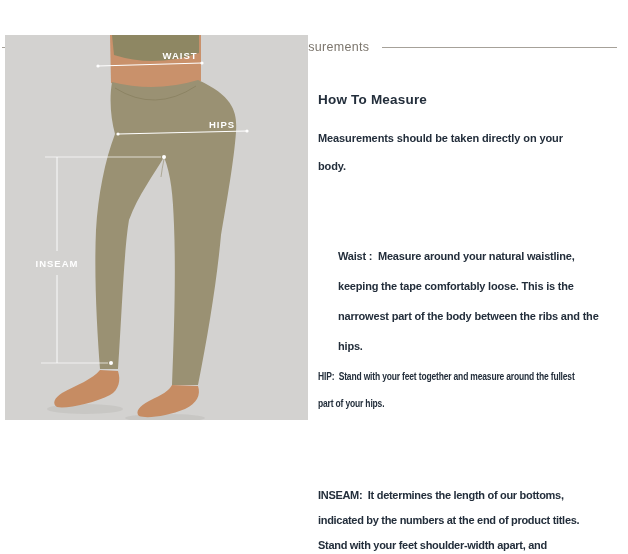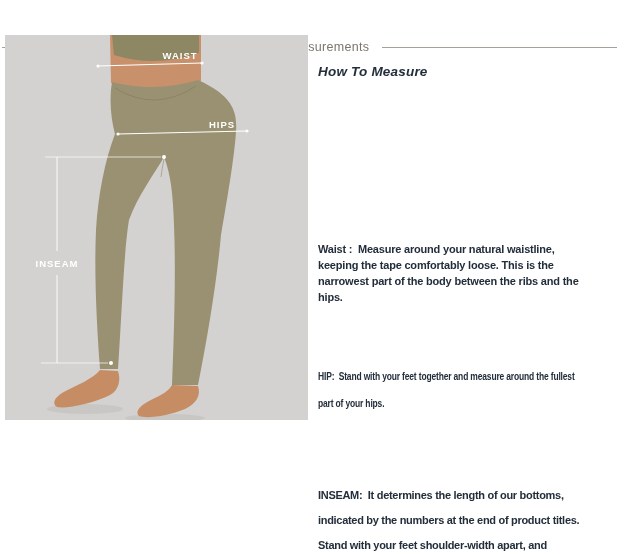--- a/index.html
+++ b/index.html
@@ -25,23 +25,23 @@
   .anno-text {
     font-family:"Liberation Sans", sans-serif;
     font-weight:700; font-size:9.5px; letter-spacing:1px;
   }
   
   .content {
     position:absolute; left:318px; top:0; width:310px; height:554px;
     overflow:hidden; color:#232e3b;
   }
   .content > div { position:absolute; left:0; font-weight:700; white-space:pre; }
-  .heading     { top:64px;  font-size:13.5px; letter-spacing:0.2px;font-style:italic; }
+  .heading     { top:92px;  font-size:13.5px; letter-spacing:0.2px; }
   .intro       { top:124px; font-size:11px; line-height:28px; letter-spacing:-0.1px; }
-  .para-waist  { top:241px; font-size:11px; line-height:16px; letter-spacing:-0.2px; }
+  .para-waist  { top:241px; font-size:11px; line-height:30px; letter-spacing:-0.2px;margin-left:20px; }
   .para-hip    { top:363px; font-size:10px; line-height:27px; letter-spacing:-0.2px;
                  transform:scaleX(0.85); transform-origin:0 0; }
   .para-inseam { top:439px; font-size:11px; line-height:25px; letter-spacing:-0.3px;margin-top:44px; }
 </style>
 </head>
 <body>
 
 <div class="header">
   <div class="hline left-line"></div>
   <div class="htitle">Body Measurements</div>
@@ -107,20 +107,22 @@
     </g>
 
     <text x="175" y="24" text-anchor="middle" class="anno-text" stroke="none" fill="#ffffff">WAIST</text>
     <text x="217" y="93" text-anchor="middle" class="anno-text" stroke="none" fill="#ffffff">HIPS</text>
     <text x="52" y="232" text-anchor="middle" class="anno-text" stroke="none" fill="#ffffff">INSEAM</text>
   </svg>
 </div>
 
 <div class="content">
   <div class="heading">How To Measure</div>
+  <div class="intro">Measurements should be taken directly on your
+body.</div>
   <div class="para-waist">Waist :  Measure around your natural waistline,
 keeping the tape comfortably loose. This is the
 narrowest part of the body between the ribs and the
 hips.</div>
   <div class="para-hip">HIP:  Stand with your feet together and measure around the fullest
 part of your hips.</div>
   <div class="para-inseam">INSEAM:  It determines the length of our bottoms,
 indicated by the numbers at the end of product titles.
 Stand with your feet shoulder-width apart, and
 measure from your crotch to your ankle bone.</div>

